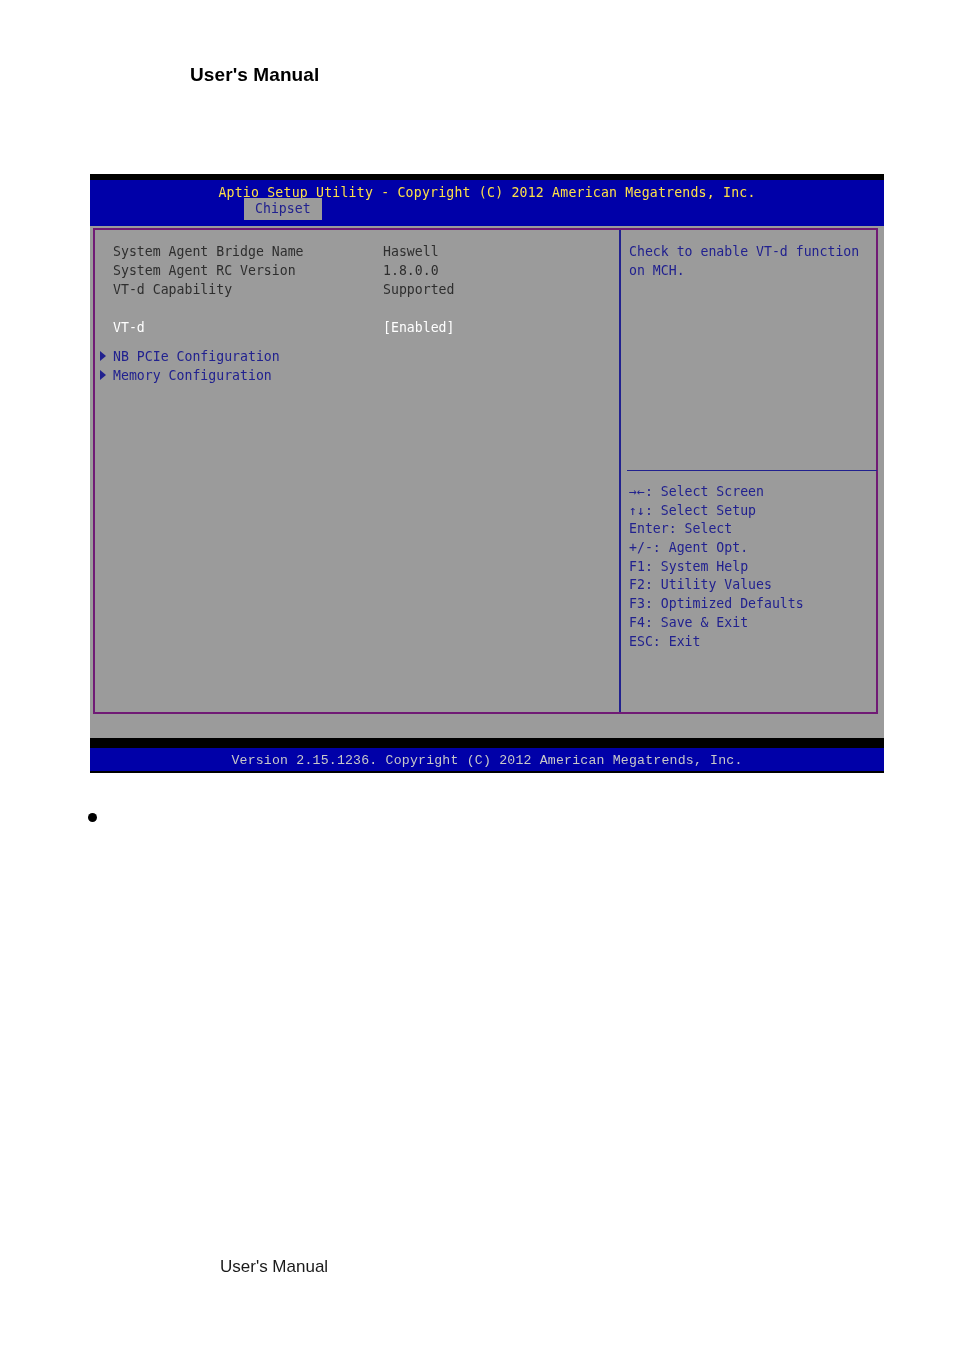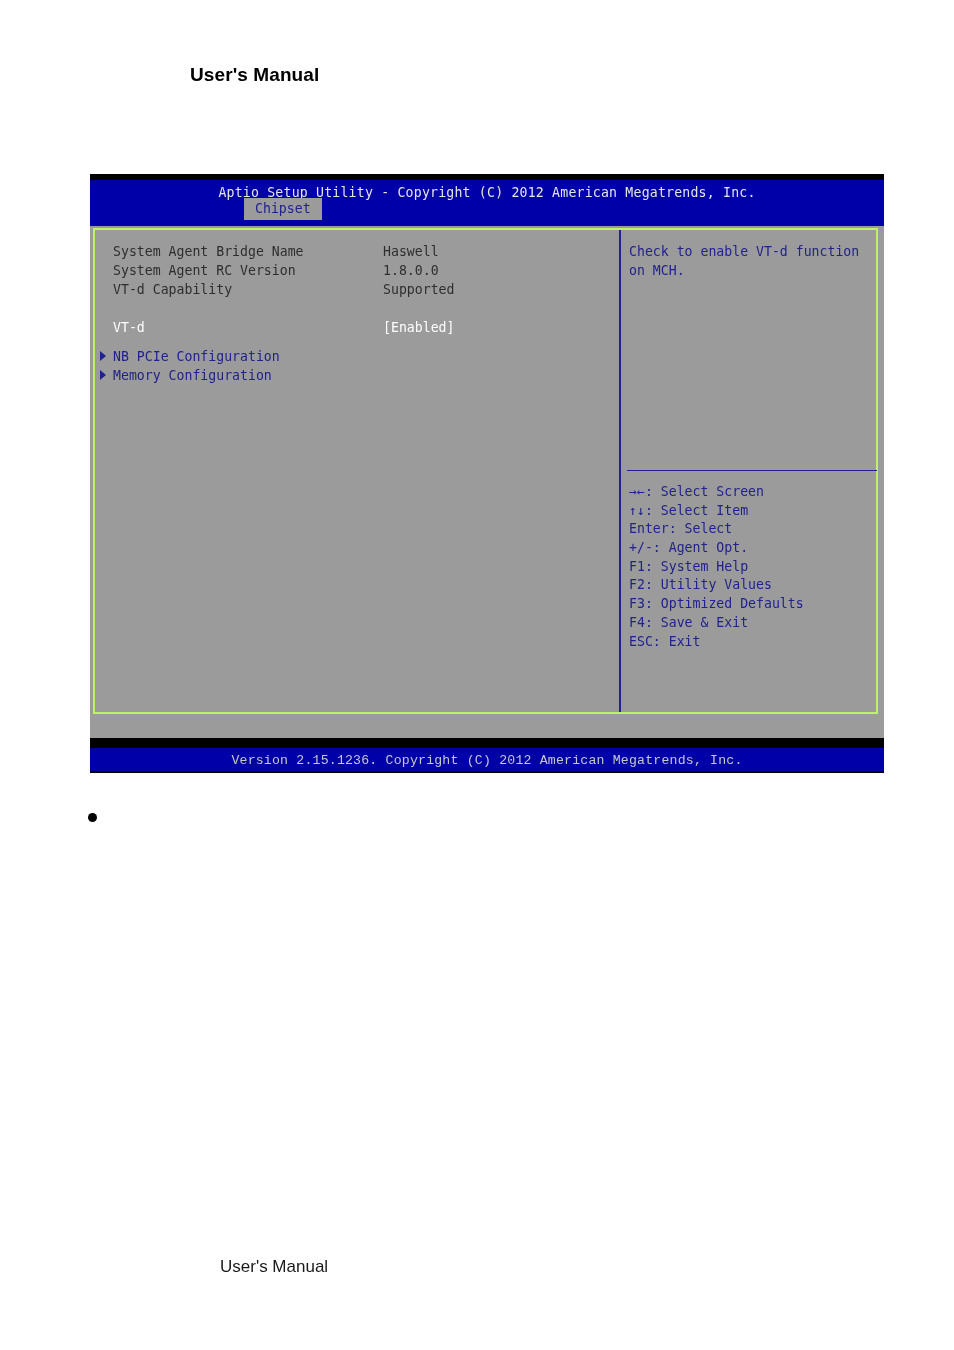--- a/index.html
+++ b/index.html
@@ -69,21 +69,21 @@
     width: 794px;
     height: 46px;
     background: #0000a8;
   }
   .bios-title {
     position: absolute;
     left: 0;
     top: 3px;
     width: 794px;
     text-align: center;
-    color: #e5e5e5;
+    color: #fde047;
     font-size: 13.2px;
     letter-spacing: 0.2px;
   }
   .bios-tabs {
     position: absolute;
     left: 154px;
     top: 24px;
     height: 22px;
   }
   .bios-tab {
@@ -103,21 +103,21 @@
     height: 512px;
     background: #9b9b9b;
   }
 
   .panel-frame {
     position: absolute;
     left: 3px;
     top: 2px;
     width: 785px;
     height: 486px;
-    border: 2px solid #bef264;
+    border: 2px solid #701a75;
     box-sizing: border-box;
     background: #9b9b9b;
   }
 
   .panel-left {
     position: absolute;
     left: 0;
     top: 0;
     width: 524px;
     height: 100%;
@@ -315,21 +315,21 @@
 
       <div class="panel-right">
 
         <div class="help-text">Check to enable VT-d function
 on MCH.</div>
 
         <div class="help-divider"></div>
 
         <div class="legend">
           <div class="legend-row">→←: Select Screen</div>
-          <div class="legend-row">↑↓: Select Item</div>
+          <div class="legend-row">↑↓: Select Setup</div>
           <div class="legend-row">Enter: Select</div>
           <div class="legend-row">+/-: Agent Opt.</div>
           <div class="legend-row">F1: System Help</div>
           <div class="legend-row">F2: Utility Values</div>
           <div class="legend-row">F3: Optimized Defaults</div>
           <div class="legend-row">F4: Save &amp; Exit</div>
           <div class="legend-row">ESC: Exit</div>
         </div>
 
       </div>

